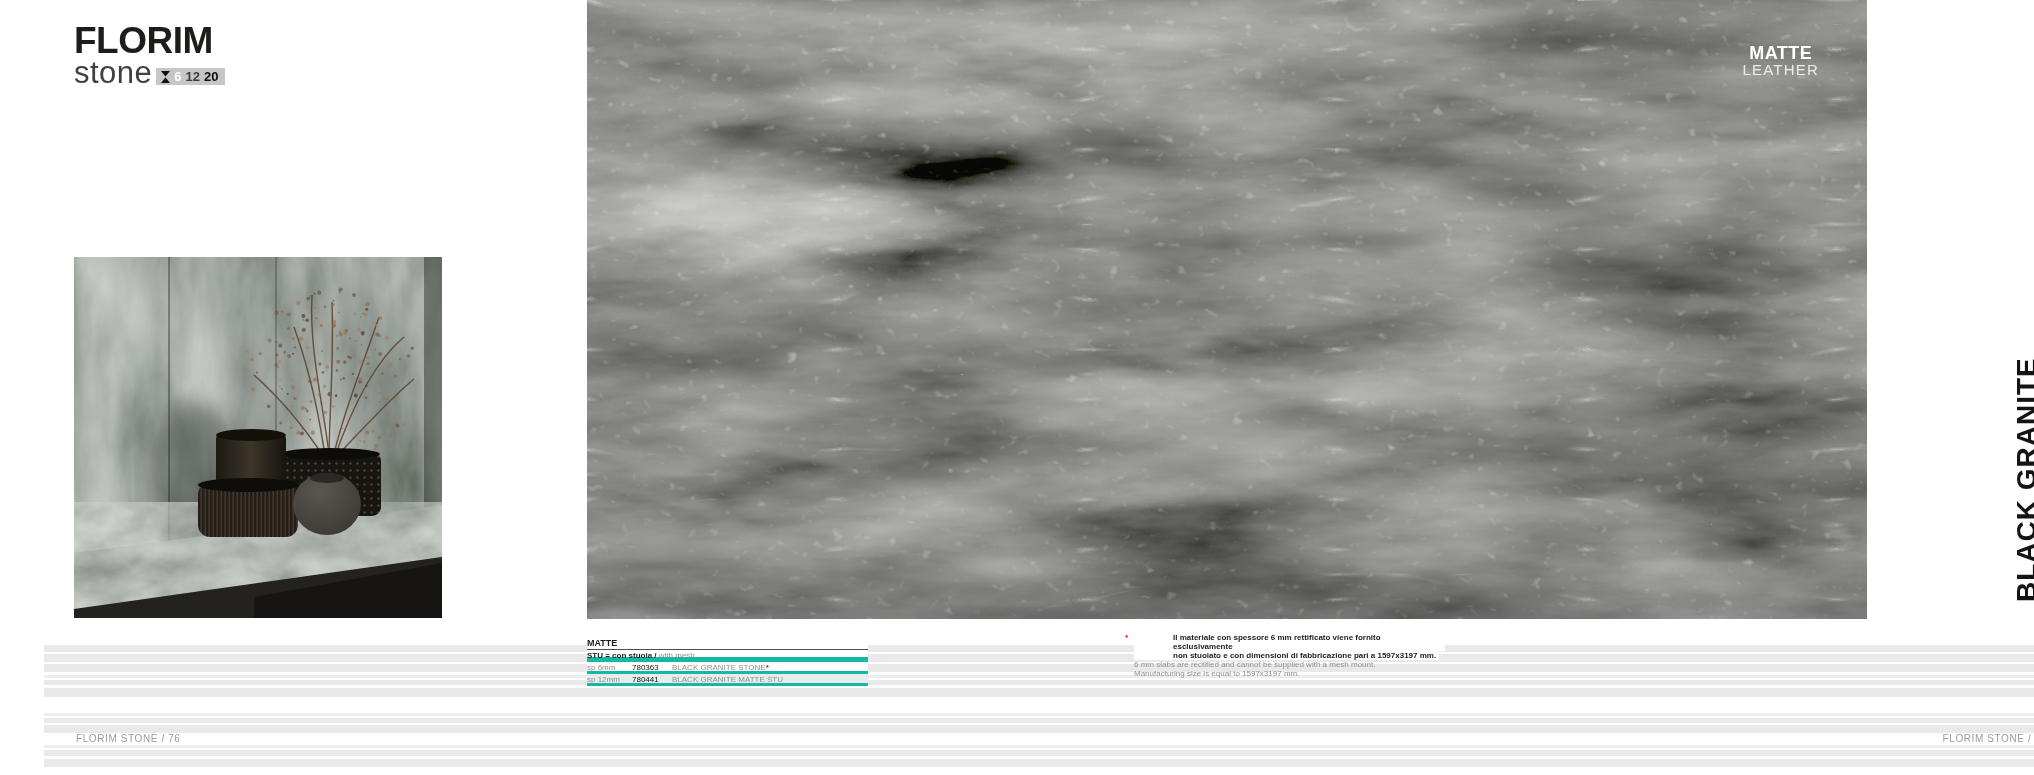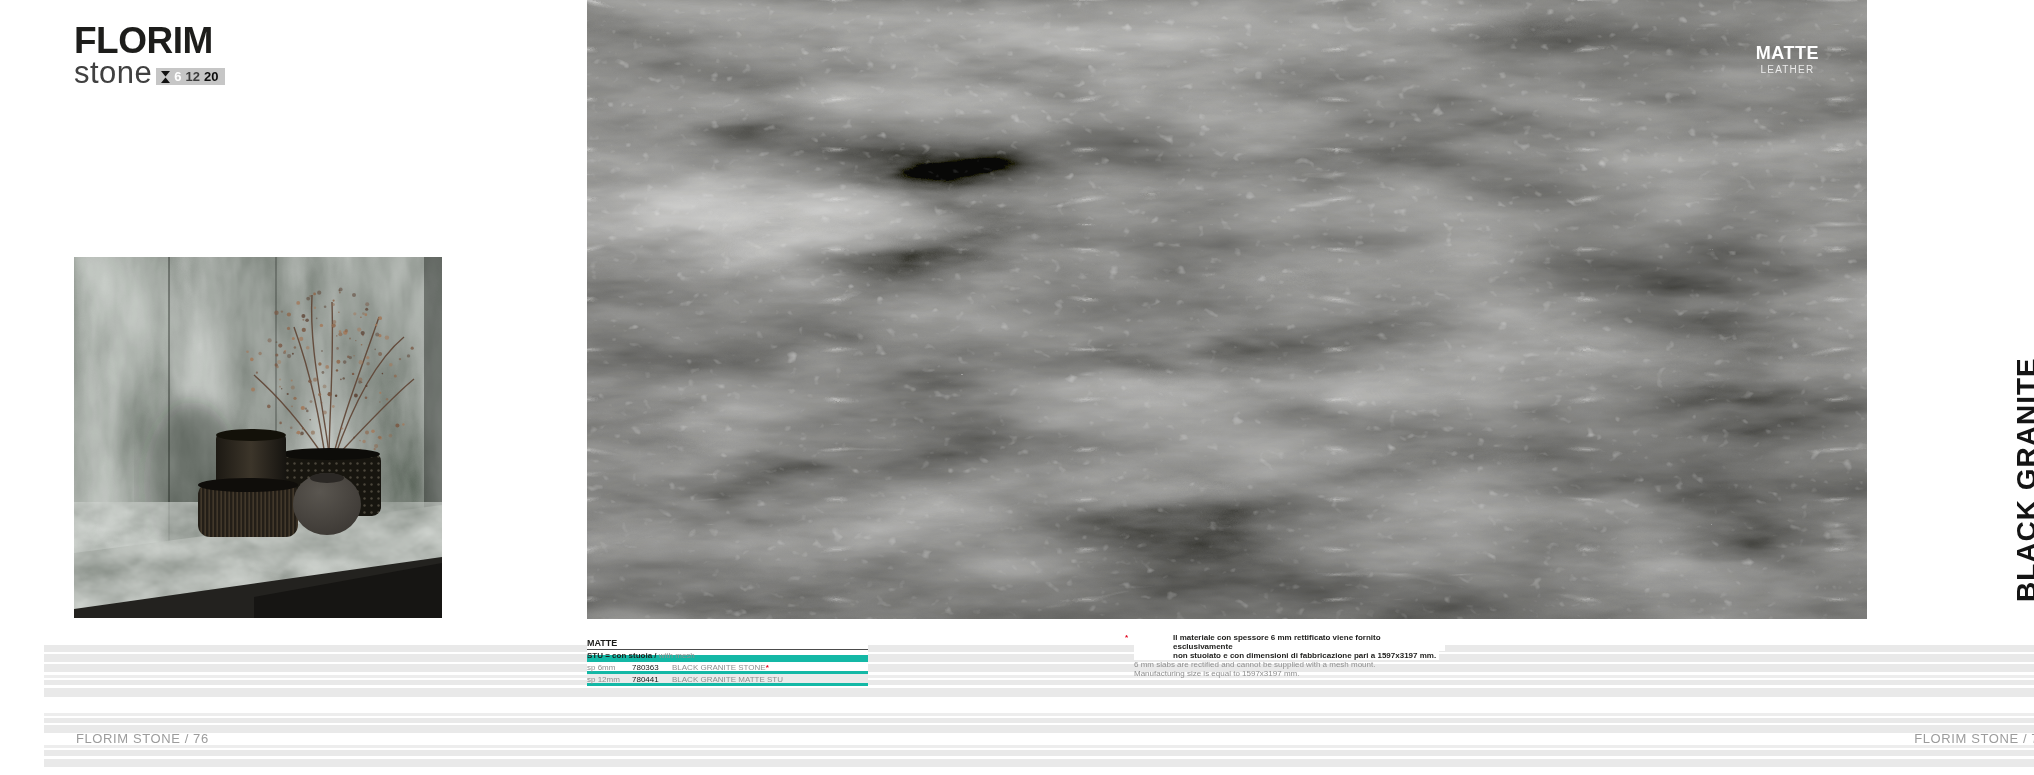--- a/index.html
+++ b/index.html
@@ -16,21 +16,21 @@
   .badge .num { font-size:13px; line-height:17px; font-weight:700; }
   .badge .n6  { color:#ffffff; }
   .badge .n12 { color:#3d3d3d; }
   .badge .n20 { color:#0d0d0d; font-weight:700; }
 
   
   .slab { position:absolute; left:543px; top:0; width:1280px; height:619px; overflow:hidden; }
   .slab svg { display:block; width:100%; height:100%; }
   .finish-overlay { position:absolute; right:48px; top:44px; text-align:center; }
   .finish-main { font-size:18px; font-weight:800; letter-spacing:0.5px; color:#ffffff; line-height:19px; }
-  .finish-sub  { font-size:10px; font-weight:400; letter-spacing:1.2px; color:rgba(255,255,255,0.82); line-height:13px; }
+  .finish-sub  { font-size:15px; font-weight:400; letter-spacing:1.2px; color:rgba(255,255,255,0.82); line-height:13px; }
 
   
   .size-block { position:absolute; right:31px; top:20px; text-align:right; }
   .size-metric { font-size:36px; font-weight:800; letter-spacing:-0.5px; line-height:37px; color:#1d1d1b; }
   .size-imperial { font-size:15px; font-weight:400; color:#4f4f4f; line-height:17px; margin-top:1px; }
 
   
   .vname { position:absolute; left:1964px; top:344px; width:38px; height:272px;
            display:flex; align-items:center; justify-content:center;
            writing-mode:vertical-rl; transform:rotate(180deg);
@@ -40,37 +40,37 @@
   .room { position:absolute; left:30px; top:257px; width:368px; height:361px; overflow:hidden; }
   .room svg { display:block; width:100%; height:100%; }
 
   
   .stripe { position:absolute; left:0; width:2034px; background:#e9e9e9; z-index:1; }
   .stripe.lt { background:#ededed; }
 
   
   .spec { position:absolute; left:543px; top:634px; width:281px; background:#ffffff; z-index:2; font-size:8px; }
   .spec .hdr { height:16px; line-height:19px; font-size:9px; font-weight:700; color:#1d1d1b; border-bottom:1.5px solid #4c4c4c; }
-  .spec .legend { height:12px; line-height:12px; border-bottom:7px solid #14b8a6; color:#8f8f8f; }
+  .spec .legend { height:12px; line-height:12px; border-bottom:5px solid #14b8a6; color:#8f8f8f; }
   .spec .legend b { color:#1d1d1b; font-weight:700; }
   .spec .row { position:relative; height:12px; line-height:12px; border-bottom:3px solid #14b8a6; }
   .spec .row.alt { background:#ebebeb; }
   .spec .c-th { position:absolute; left:0; width:45px; color:#8f8f8f; }
   .spec .c-code { position:absolute; left:45px; width:40px; font-weight:400; color:#161616; }
   .spec .c-name { position:absolute; left:85px; right:0; color:#8f8f8f; }
   .red { color:#e2001a; font-weight:700; }
 
   
   .note { position:absolute; left:1081px; top:633px; width:320px; z-index:2; font-size:8px; line-height:9px; padding-left:9px; }
   .note .star { position:absolute; left:0; top:0; color:#e2001a; font-weight:700; }
   .note .it { font-weight:700; color:#1d1d1b; background:#ffffff; display:inline-block; padding-right:3px;padding-left:39px; }
   .note .en { font-weight:400; color:#8f8f8f; }
 
   
-  .footer-txt { position:absolute; z-index:2; font-size:13px; letter-spacing:0.6px; color:#9c9c9c; line-height:11px; top:733px; }
+  .footer-txt { position:absolute; z-index:2; font-size:10px; letter-spacing:0.6px; color:#9c9c9c; line-height:11px; top:733px; }
   .footer-left  { left:32px; }
   .footer-right { right:31px; text-align:right; }
 </style>
 </head>
 <body>
 
 <div id="page">
 
   <div>
     <div class="stripe" style="top:645px;height:7px;"></div>

